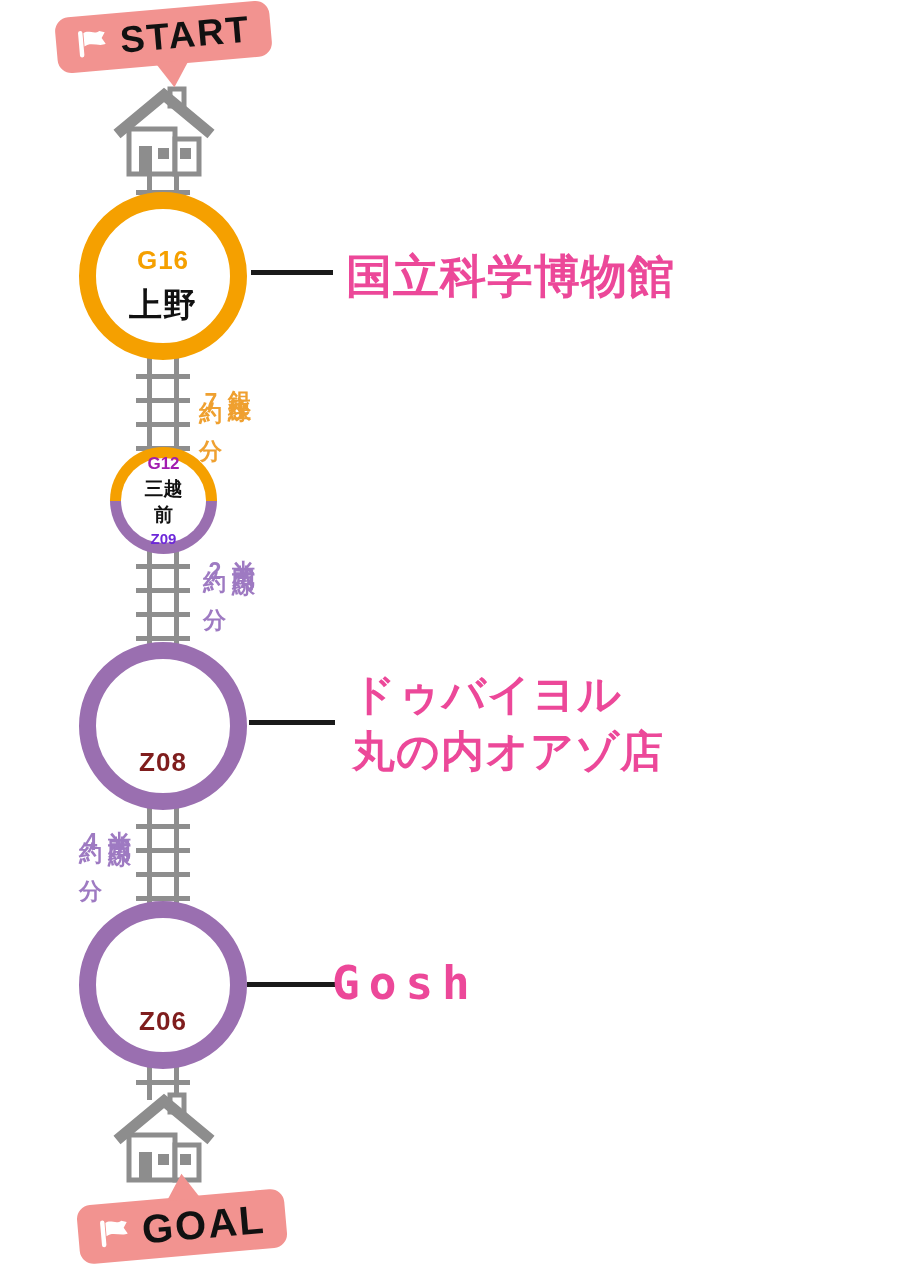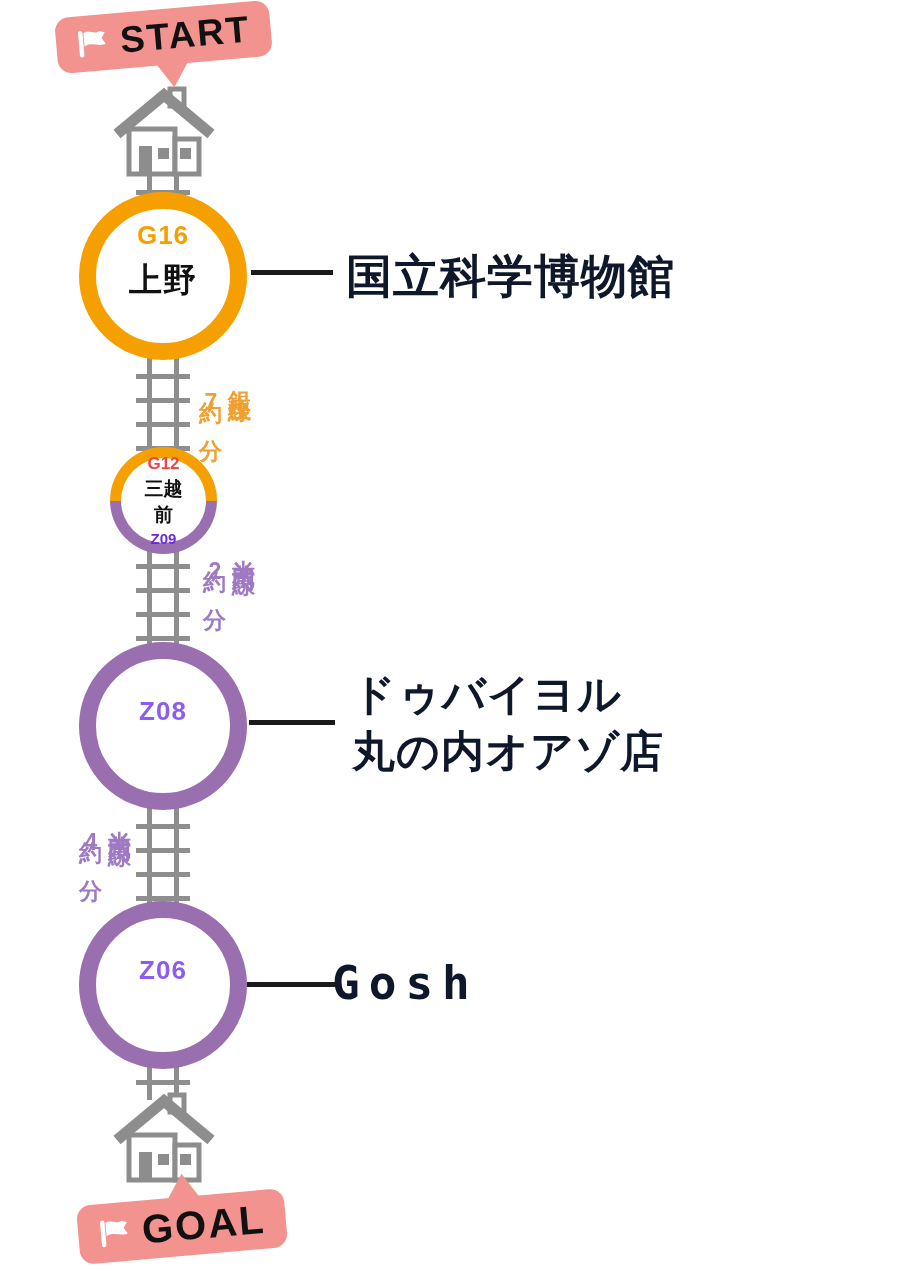--- a/index.html
+++ b/index.html
@@ -40,54 +40,54 @@
   .flag-svg { width:32px; height:32px; flex:0 0 auto; }
 
   
   .house { position:absolute; left:112px; width:104px; height:92px; z-index:2; }
   .house-top    { top:86px; }
   .house-bottom { top:1092px; }
 
   
   .station {
     position:absolute; z-index:2; border-radius:50%; background:#fff;
-    display:flex; flex-direction:column; align-items:center; justify-content:center;
+    display:flex; flex-direction:column; align-items:center; justify-content:flex-end;
     text-align:center;
   }
   .station-lg { width:168px; height:168px; border:17px solid #f5a000; left:79px; }
   .station-lg.purple { border-color:#9a6fb0; }
   .st-g16 { top:192px; }
   .st-z08 { top:642px; }
   .st-z06 { top:901px; }
   .station-lg .inner { display:flex; flex-direction:column; align-items:center; transform:translateY(-15px); }
   .code { font-weight:800; font-size:26px; color:#f5a000; letter-spacing:1px; }
-  .code.purple { color:#8b5cf6; }
+  .code.purple { color:#7f1d1d; }
   .stname { font-weight:800; font-size:33px; color:#111; margin-top:7px; letter-spacing:1px; }
 
   .station-sm {
     position:absolute; left:110px; top:447px; width:107px; height:107px; z-index:2;
     border-radius:50%;
     background:linear-gradient(to bottom, #f5a000 0 50%, #9a6fb0 50% 100%);
     display:flex; align-items:center; justify-content:center;
   }
   .station-sm .sm-inner {
     width:85px; height:85px; border-radius:50%; background:#fff;
     display:flex; flex-direction:column; align-items:center; justify-content:center; text-align:center;
   }
-  .sm-code-top    { font-weight:800; font-size:17px; color:#ef4444; }
+  .sm-code-top    { font-weight:800; font-size:17px; color:#a21caf; }
   .sm-name        { font-weight:800; font-size:19px; color:#111; margin:2px 16px; }
   .sm-code-bottom { font-weight:800; font-size:15px; color:#6d28d9; }
 
   
   .connector { position:absolute; height:5px; background:#1a1a1a; z-index:1; }
   .c1 { left:251px; top:270px; width:82px; }
   .c2 { left:249px; top:720px; width:86px; }
   .c3 { left:247px; top:982px; width:88px; }
 
-  .poi { position:absolute; color:#0f172a; font-weight:800; z-index:1; white-space:nowrap; }
+  .poi { position:absolute; color:#ec4899; font-weight:800; z-index:1; white-space:nowrap; }
   .poi-1 { left:346px; top:246px; font-size:46px; letter-spacing:1px; }
   .poi-2 { left:352px; top:666px; font-size:43px; line-height:57px; letter-spacing:1px; }
   .poi-3 { left:332px; top:956px; font-size:46px; letter-spacing:9px;
            font-family:"DejaVu Sans Mono", monospace; font-weight:700; }
 
   
   .seg {
     position:absolute; z-index:1; writing-mode:vertical-rl; text-orientation:upright;
     font-weight:700; font-size:23px; line-height:29px; letter-spacing:5px;
   }

